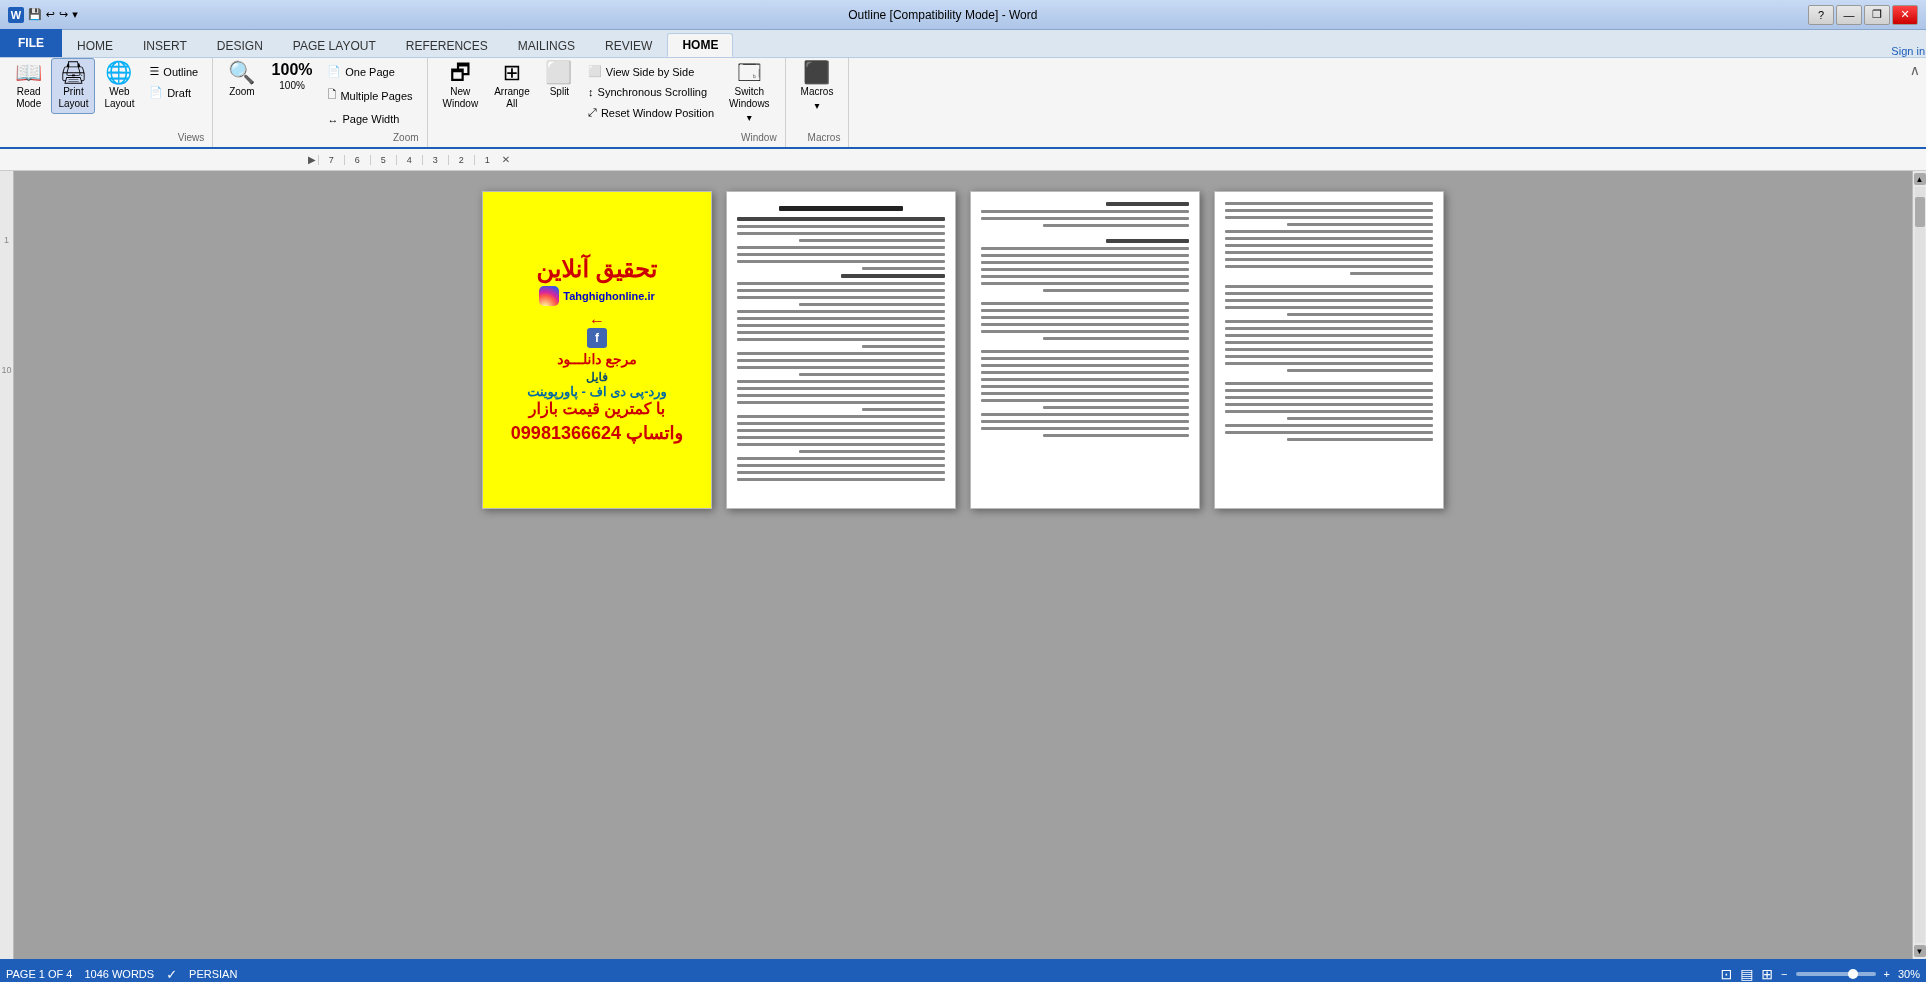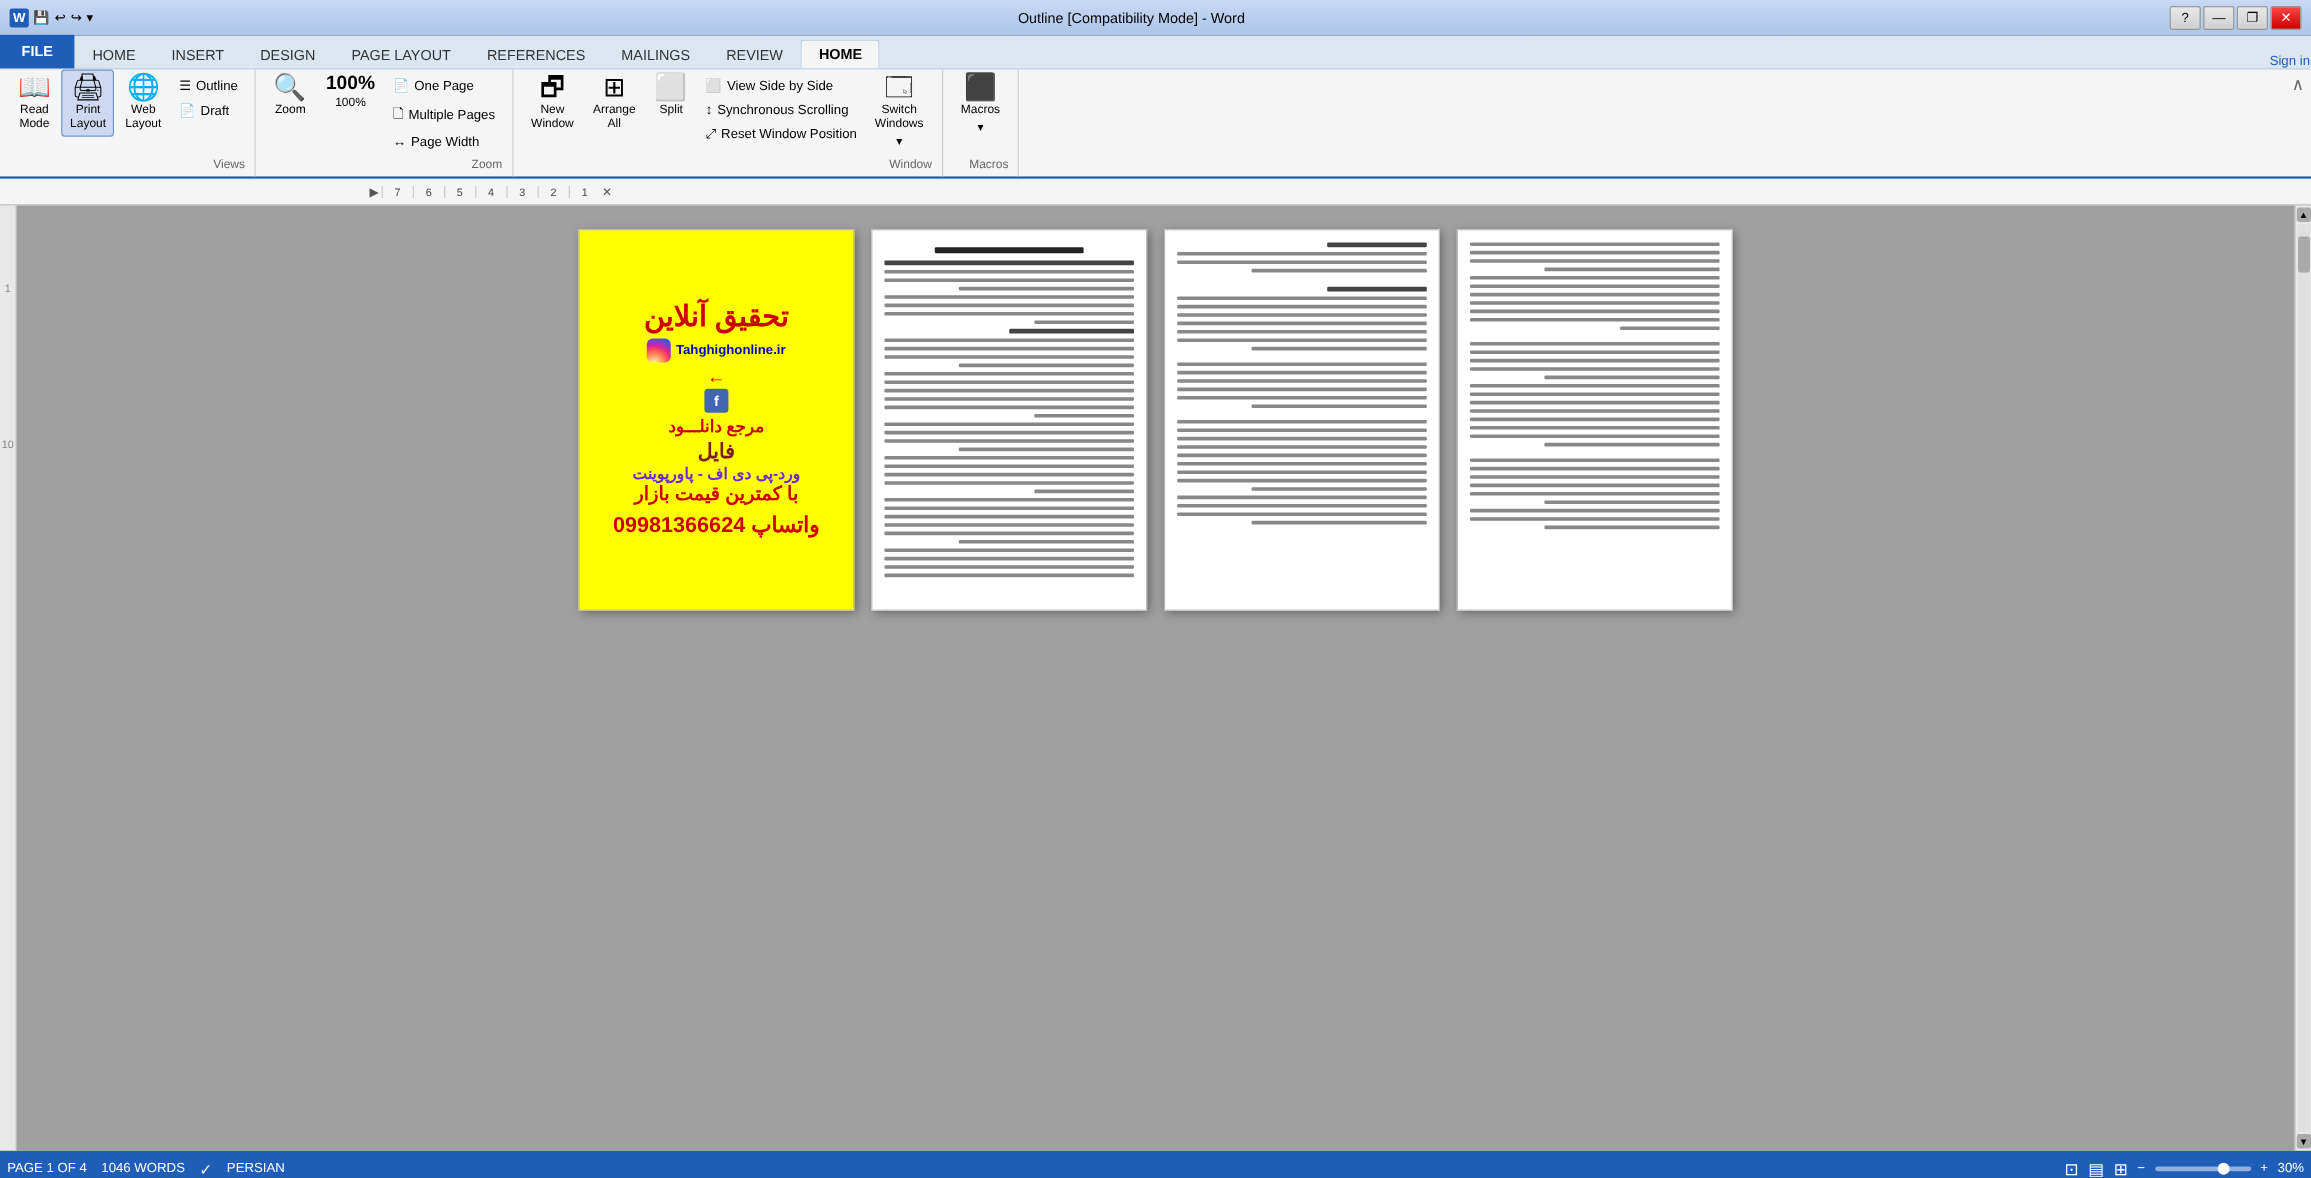--- a/index.html
+++ b/index.html
@@ -241,23 +241,23 @@
       color: #cc0000;
       line-height: 1.1;
     }
     .advert-sub {
       font-size: 14px;
       font-weight: bold;
       color: #cc0000;
       margin: 3px 0;
     }
     .advert-types {
-      font-size: 17px;
+      font-size: 12px;
       font-weight: 900;
-      color: #7f1d1d;
+      color: #0c4a6e;
     }
     .advert-price {
       font-size: 16px;
       font-weight: 900;
       color: #cc0000;
     }
     .advert-phone {
       font-size: 18px;
       font-weight: 900;
       color: #cc0000;
@@ -505,21 +505,21 @@
       <div class="doc-page advert-page">
         <div class="advert-title">تحقیق آنلاین</div>
         <div class="social-icons">
           <span style="font-size:11px;font-weight:bold;color:#0000cc;">Tahghighonline.ir</span>
           <div class="insta-icon"></div>
         </div>
         <div style="font-size:16px;color:#cc0000;font-weight:bold;">←</div>
         <div style="width:20px;height:20px;background:#4267B2;border-radius:3px;display:inline-block;color:white;text-align:center;font-weight:bold;font-size:12px;line-height:20px;">f</div>
         <div class="advert-sub">مرجع دانلـــود</div>
         <div class="advert-types">فایل</div>
-        <div style="font-size:13px;font-weight:bold;color:#6d28d9;">ورد-پی دی اف - پاورپوینت</div>
+        <div style="font-size:13px;font-weight:bold;color:#0369a1;">ورد-پی دی اف - پاورپوینت</div>
         <div class="advert-price">با کمترین قیمت بازار</div>
         <div class="advert-phone">واتساپ 09981366624</div>
       </div>
 
       <div class="doc-page text-page">
         <div class="text-page-lines">
           <div class="text-line header"></div>
           <div class="text-line bold full"></div>
           <div class="text-line full"></div>
           <div class="text-line full"></div>

